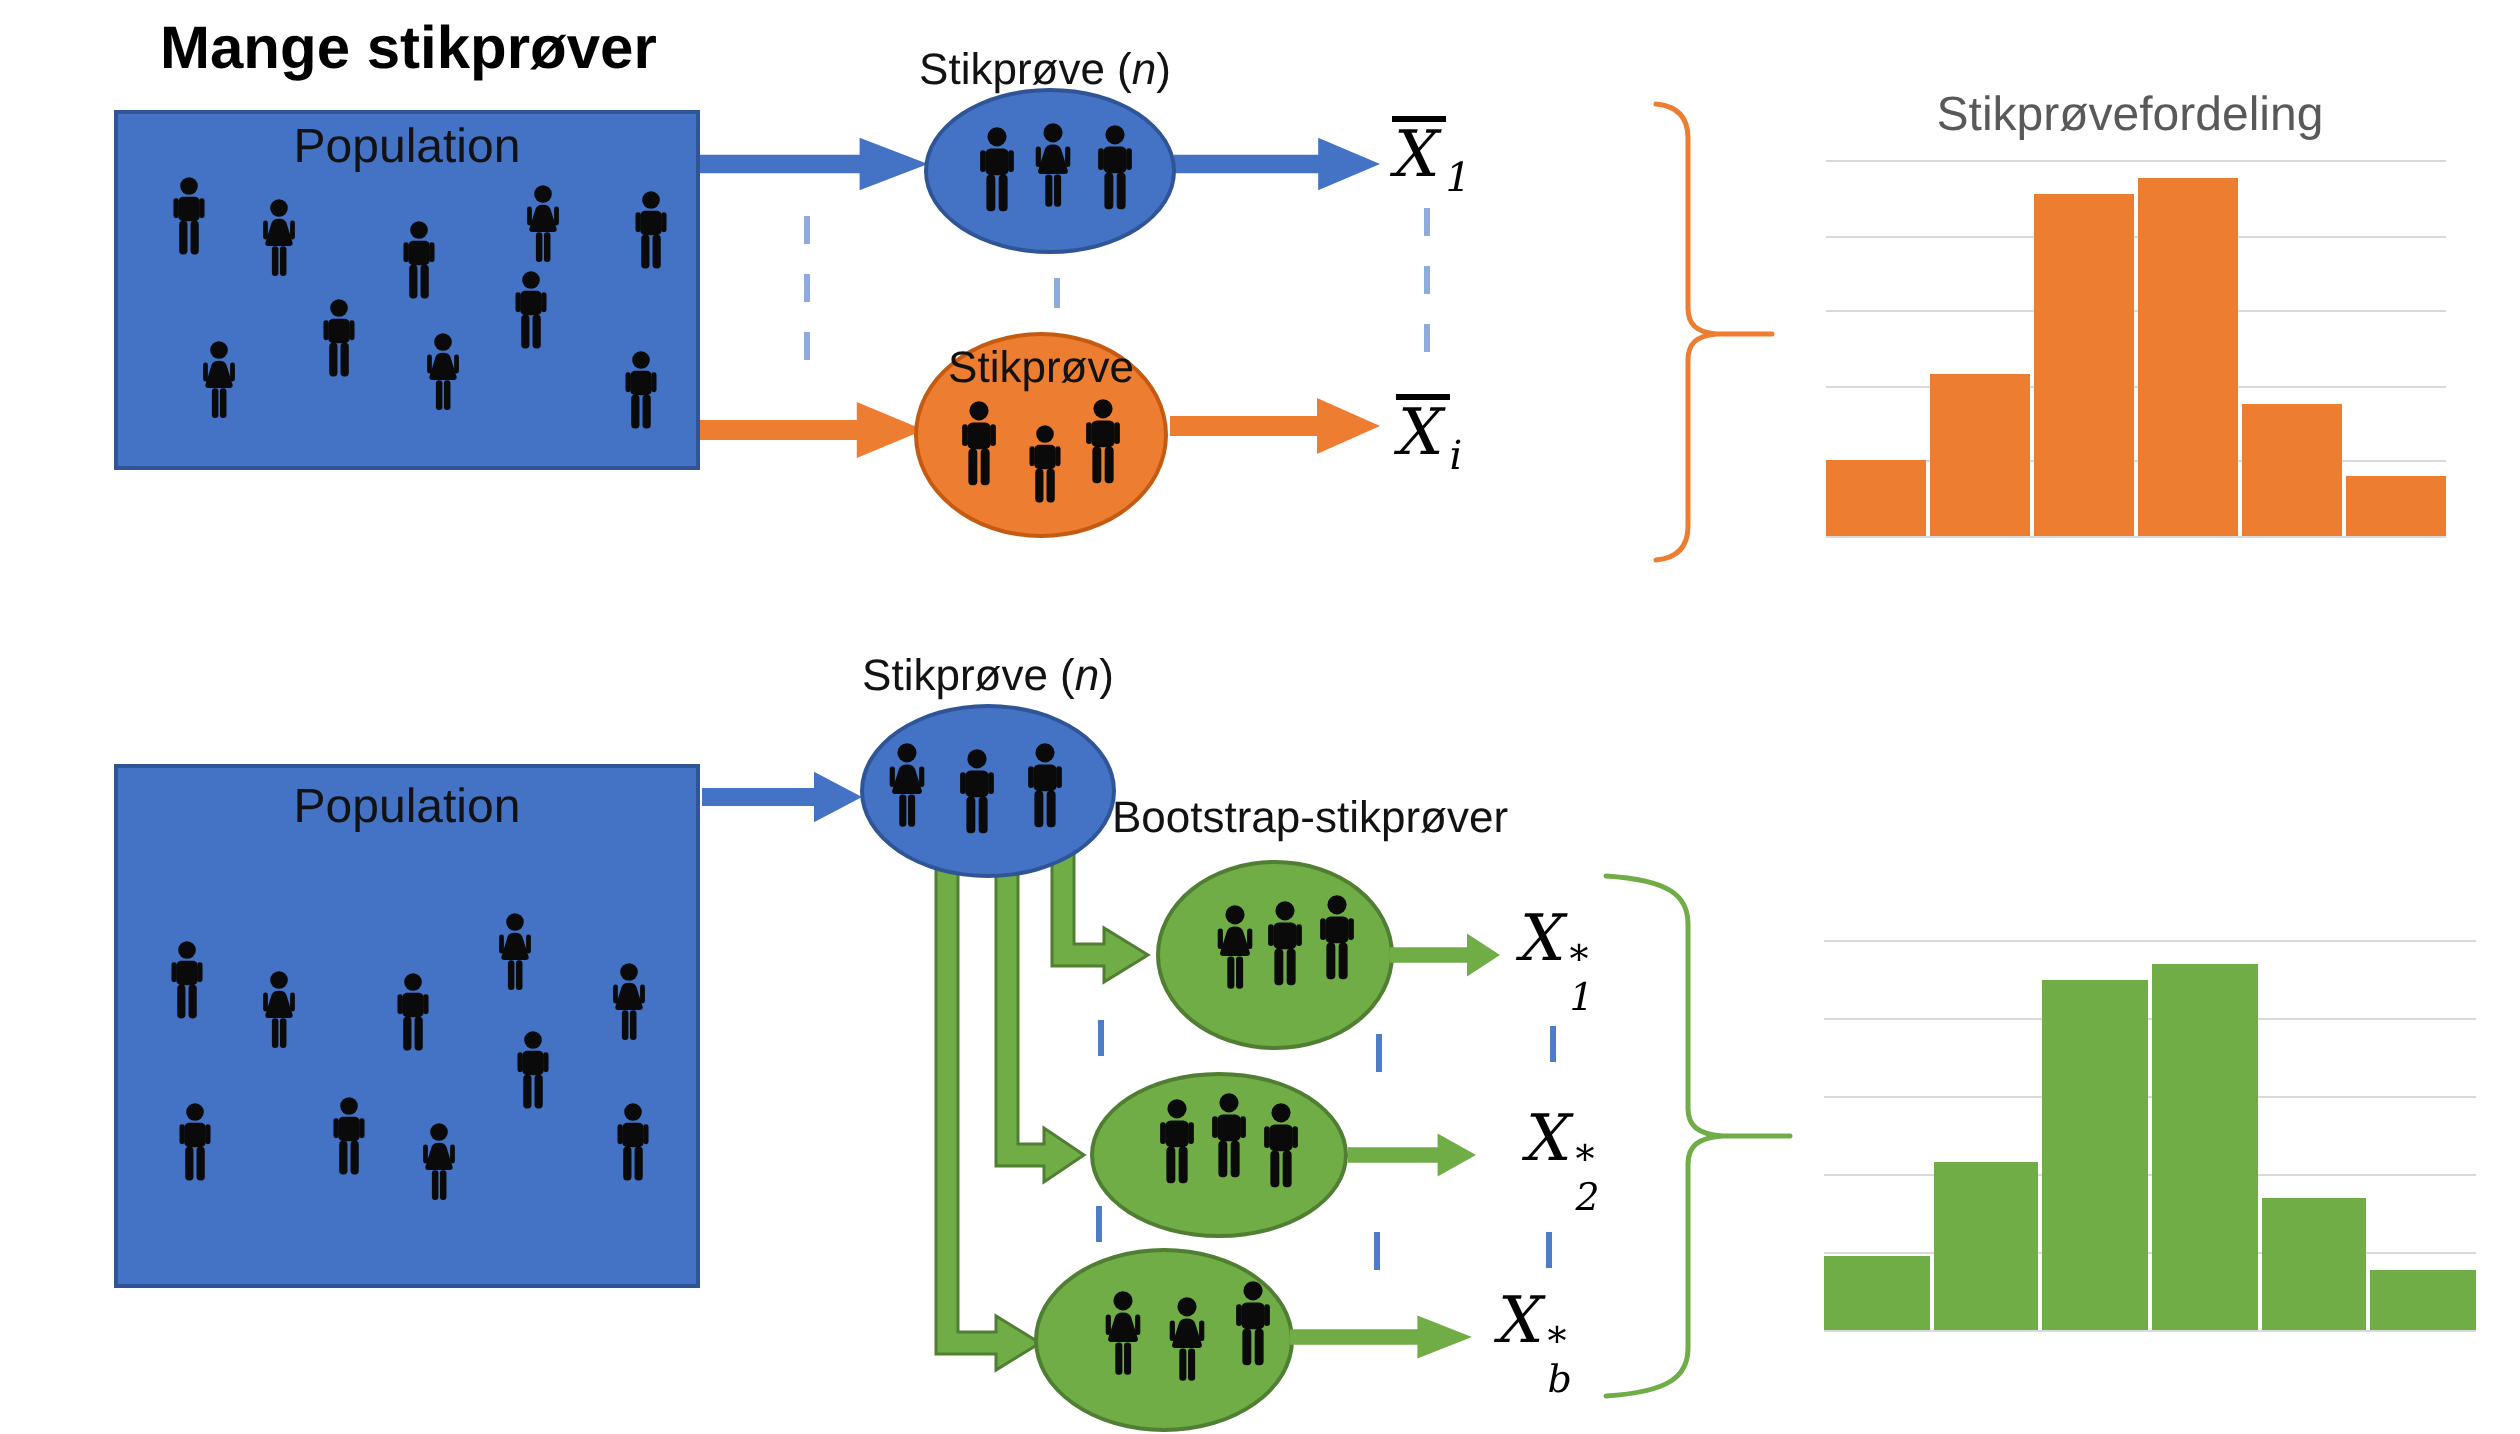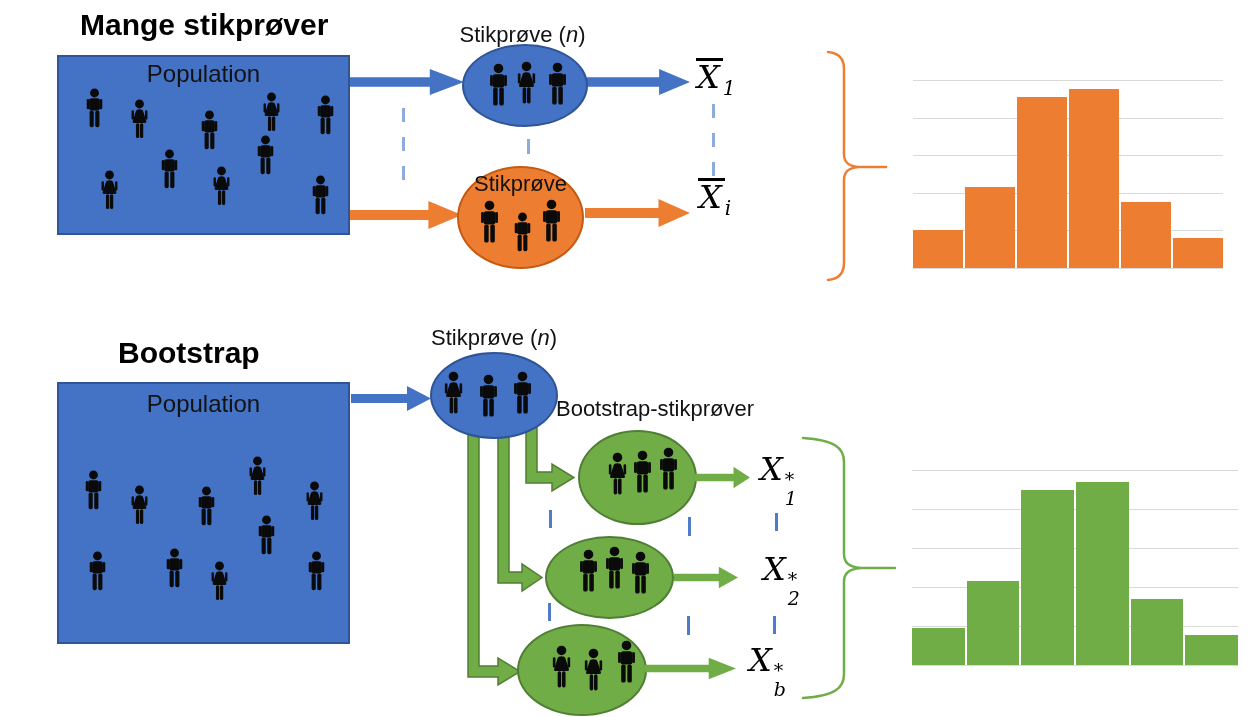--- a/index.html
+++ b/index.html
@@ -130,48 +130,48 @@
       <use href="#man"></use>
     </svg>
   <svg class="person" viewBox="0 0 24 48" style="left:511px;top:212px;">
       <use href="#man"></use>
     </svg>
   <svg class="person pl" viewBox="0 0 24 48" style="left:539px;top:199px;">
       <use href="#man"></use>
     </svg>
 
   <div class="math" style="left:696px;top:58px;"><span class="bar">X</span><sub>1</sub></div>
-  <div class="math" style="left:698px;top:178px;"><span class="bar">X</span><sub>i</sub></div>
+  <div class="math" style="left:698px;top:197px;"><span class="bar">X</span><sub>i</sub></div>
 
   <div class="vdash dash-light" style="left:402px;top:108px;height:76px;"></div>
   <div class="vdash dash-solid-light" style="left:527px;top:139px;height:15px;"></div>
   <div class="vdash dash-light" style="left:712px;top:104px;height:78px;"></div>
 
   <svg class="brace" style="left:826px;top:50px;" width="62" height="232" viewBox="0 0 62 232">
     <path d="M2,2 C13,3 18,9 18,19 L18,104 C18,112 22,116 32,117 L60,117 M2,230 C13,229 18,223 18,213 L18,130 C18,122 22,118 32,117" fill="none" stroke="#ED7D31" stroke-width="2.5" stroke-linecap="round"></path>
   </svg>
 
+  <div class="chart-title" style="left:900px;top:44px;width:330px;">Stikprøvefordeling</div>
   <div class="chart" style="left:913px;top:80px;width:310px;height:188px;">
       <div class="gridline" style="top: 0%;"></div>
       <div class="gridline" style="top: 20%;"></div>
       <div class="gridline" style="top: 40%;"></div>
       <div class="gridline" style="top: 60%;"></div>
       <div class="gridline" style="top: 80%;"></div>
       <div class="gridline" style="top: 100%;"></div>
       <div class="bars">
         <div class="bar" style="height: 20%; background: rgb(237, 125, 49);"></div>
         <div class="bar" style="height: 43%; background: rgb(237, 125, 49);"></div>
         <div class="bar" style="height: 91%; background: rgb(237, 125, 49);"></div>
         <div class="bar" style="height: 95%; background: rgb(237, 125, 49);"></div>
         <div class="bar" style="height: 35%; background: rgb(237, 125, 49);"></div>
         <div class="bar" style="height: 16%; background: rgb(237, 125, 49);"></div>
       </div>
     </div>
 
-  <div class="abs h-title" style="left:118px;top:336px;">Bootstrap</div>
 
   <div class="pop-box" style="left:57px;top:382px;width:293px;height:262px;"></div>
   <div class="pop-label" style="left:57px;top:390px;width:293px;">Population</div>
 
   <svg class="person" viewBox="0 0 24 48" style="left:82px;top:470px;">
       <use href="#man"></use>
     </svg>
   <svg class="person" viewBox="0 0 24 48" style="left:128px;top:485px;">
       <use href="#woman"></use>
     </svg>

